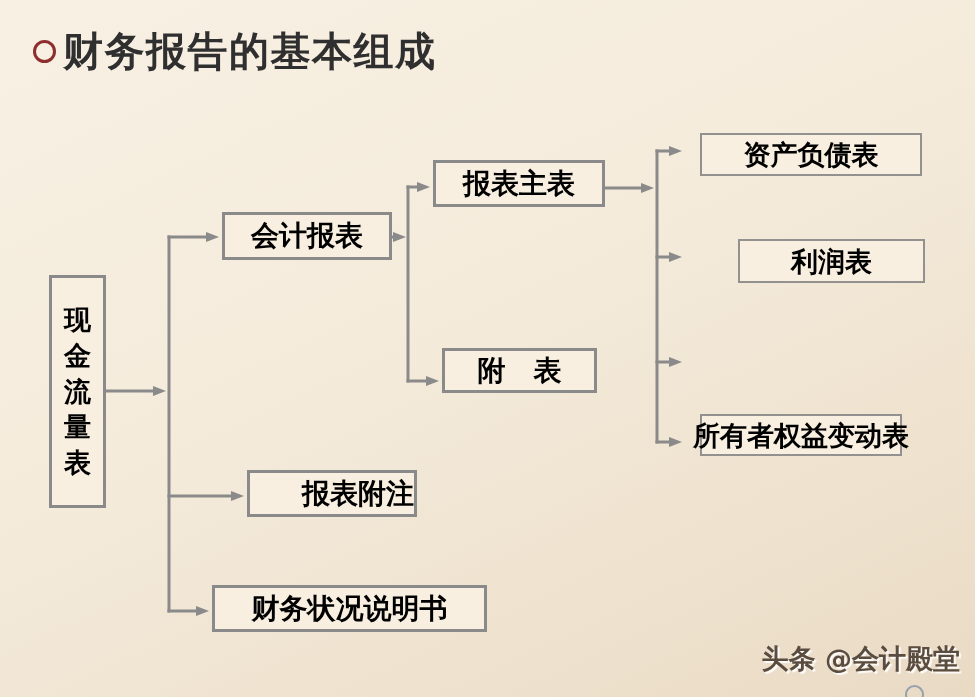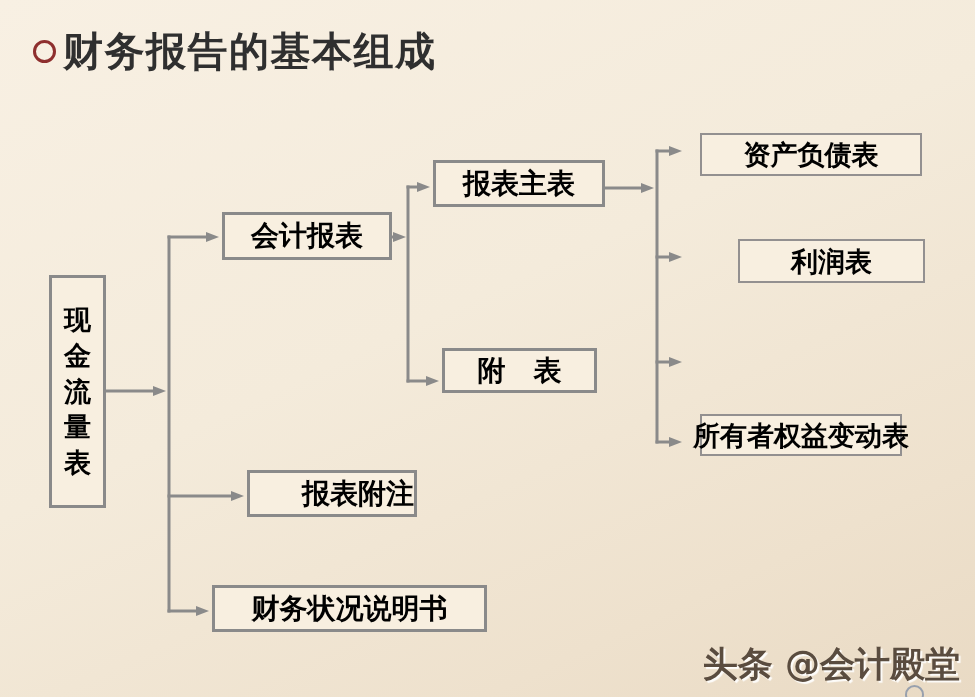--- a/index.html
+++ b/index.html
@@ -76,21 +76,21 @@
   .n5 { left: 212px; top: 585px; width: 275px; height: 47px; }
   .n6 { left: 700px; top: 133px; width: 222px; height: 43px; }
   .n7 { left: 700px; top: 239px; width: 187px; height: 44px; margin-left: 38px; }
   .n8 { left: 700px; top: 337px; width: 222px; height: 45px; }
   .n9 { left: 700px; top: 414px; width: 202px; height: 42px; }
 
   
   .watermark {
     position: absolute;
     right: 15px; top: 641px;
-    font-size: 35px;
+    font-size: 27px;
     font-weight: 700;
     color: #5a4c3f;
     text-shadow: 2px 2px 1px rgba(255,255,255,0.9);
     white-space: pre;
   }
   .page-circle {
     position: absolute;
     left: 905px; top: 685px;
     width: 19px; height: 19px;
     border: 2.5px solid #98a0ad;

